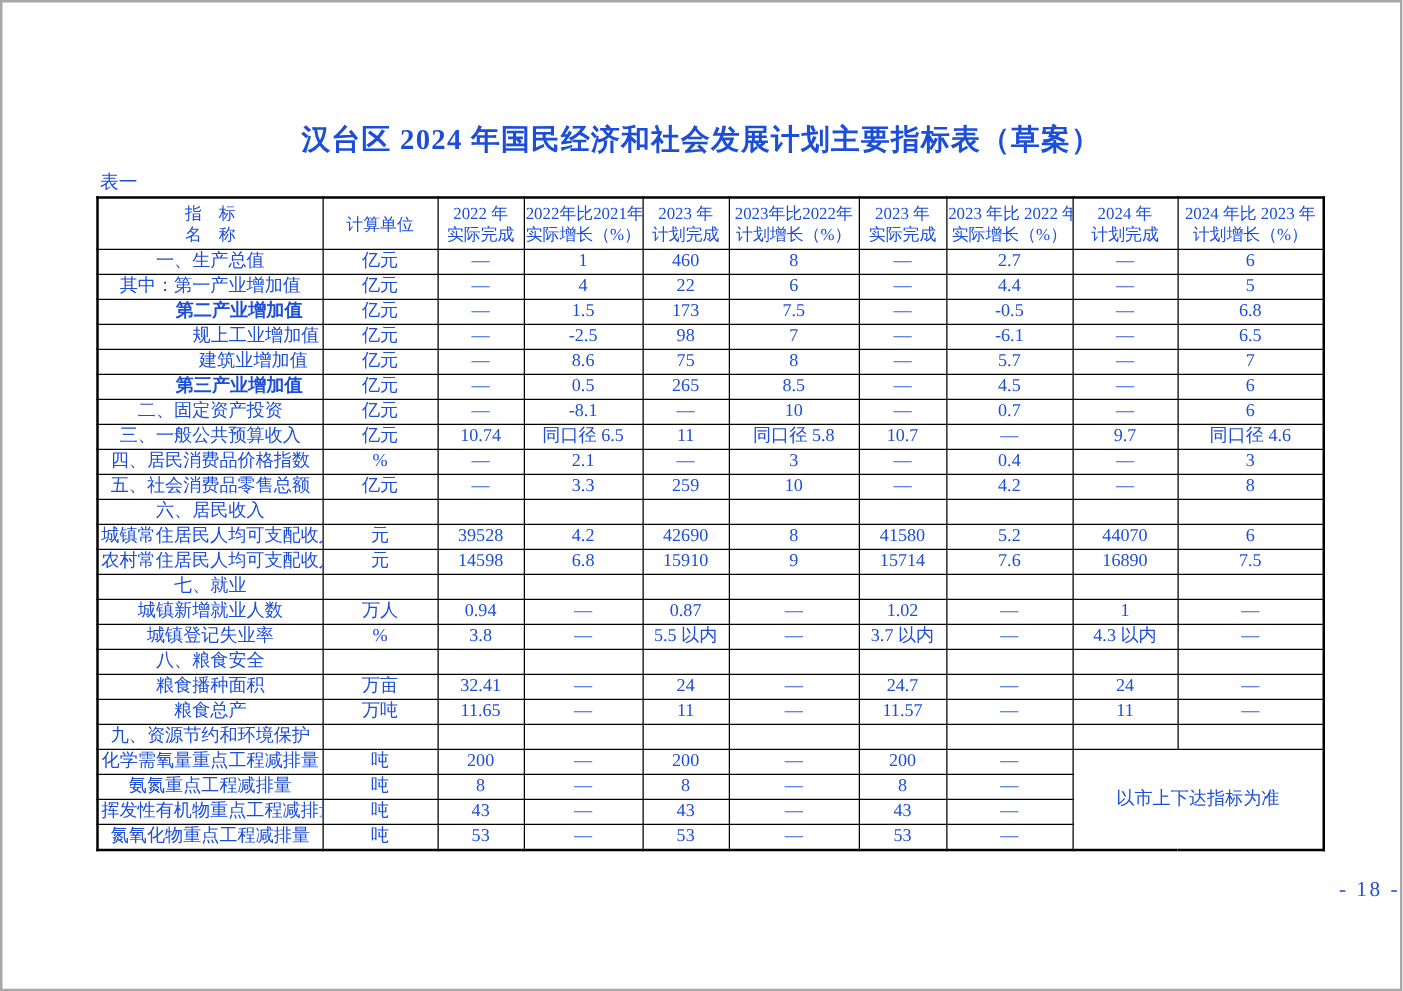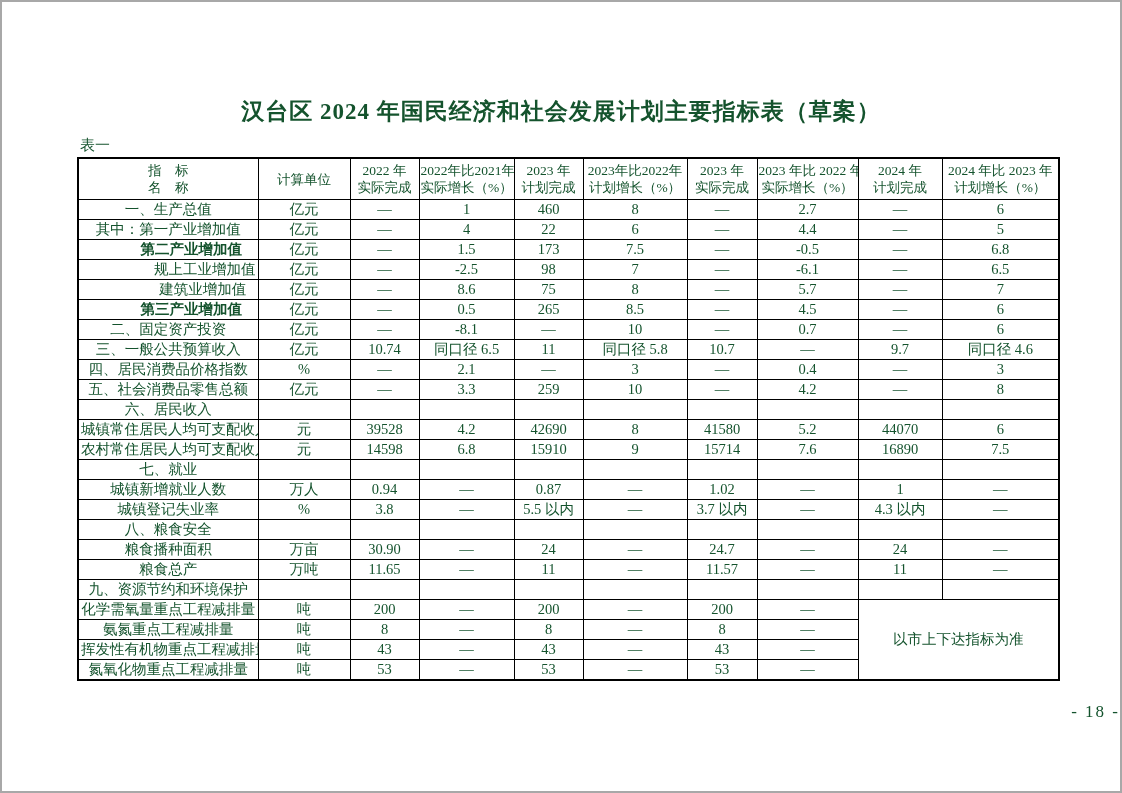--- a/index.html
+++ b/index.html
@@ -3,21 +3,21 @@
 <meta charset="utf-8">
 <style>
   html,body { margin:0; padding:0; background:#e8e8e8; }
   .page {
     position:relative;
     width:1122px; height:793px;
     background:#ffffff;
     border:2px solid #a8a8a8;
     box-sizing:border-box;
     font-family:"Liberation Serif","DejaVu Serif",serif;
-    color:#14532d;
+    color:#1d4ed8;
     overflow:hidden;
   }
   .doc-title {
     position:absolute; top:94px; left:0; width:100%;
     text-align:center;
     font-size:23px; font-weight:bold;
     letter-spacing:1px;
   }
   .table-label {
     position:absolute; top:134px; left:78px;
@@ -327,21 +327,21 @@
           <td></td>
           <td></td>
           <td></td>
           <td></td>
           <td></td>
           <td></td>
         </tr>
         <tr>
           <td class="name-cell indent-0">粮食播种面积</td>
           <td>万亩</td>
-          <td>30.90</td>
+          <td>32.41</td>
           <td>—</td>
           <td>24</td>
           <td>—</td>
           <td>24.7</td>
           <td>—</td>
           <td>24</td>
           <td>—</td>
         </tr>
         <tr>
           <td class="name-cell indent-0">粮食总产</td>

